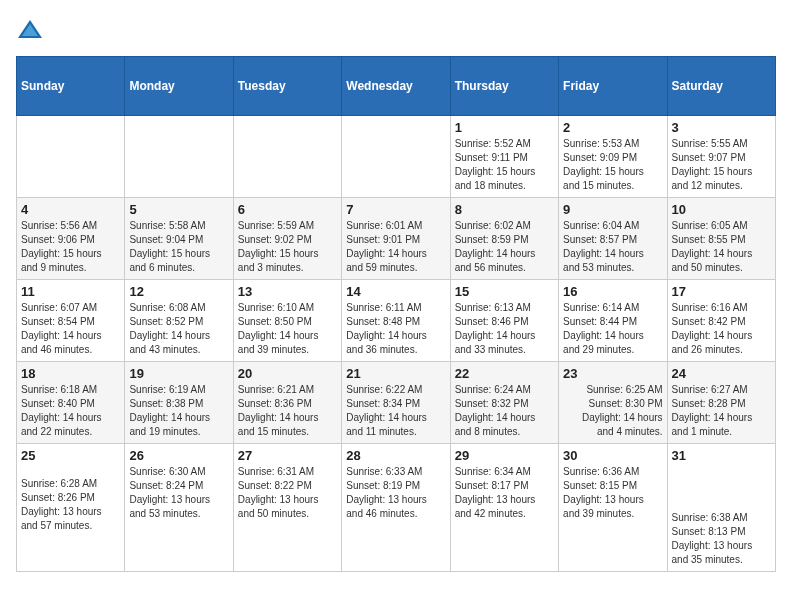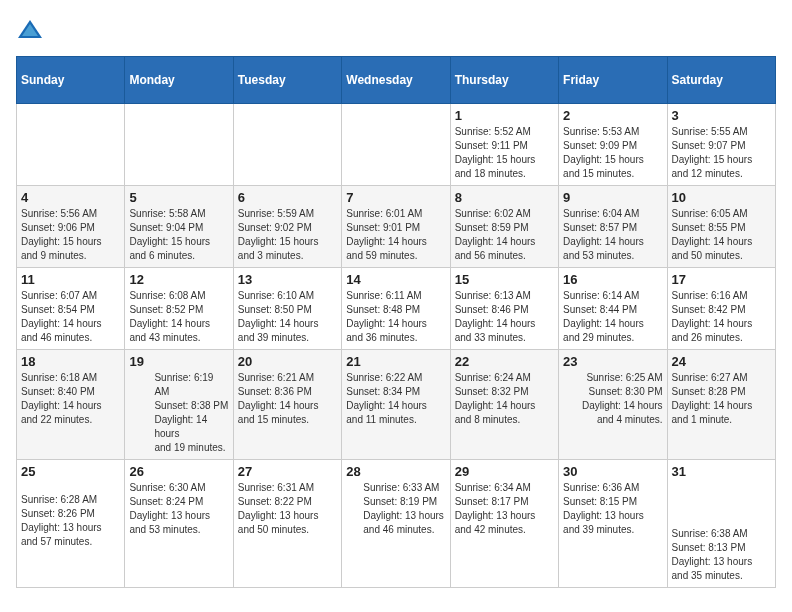--- a/index.html
+++ b/index.html
@@ -53,21 +53,21 @@
       color: #555;
     }
     .calendar {
       width: 100%;
       border-collapse: collapse;
       font-size: 10.5px;
     }
     .calendar th {
       background: #2a6db5;
       color: #fff;
-      padding: 16px 4px;
+      padding: 22px 4px;
       text-align: left;
       font-size: 12px;
       font-weight: bold;
       border: 1px solid #1a5a9a;
     }
     .calendar td {
       border: 1px solid #ccc;
       vertical-align: top;
       padding: 4px;
       width: calc(100% / 7);
@@ -257,21 +257,21 @@
       <tr>
         <td>
           <div class="day-number">18</div>
           <div class="day-info" style="white-space: pre-line;">Sunrise: 6:18 AM
 Sunset: 8:40 PM
 Daylight: 14 hours
 and 22 minutes.</div>
         </td>
         <td>
           <div class="day-number">19</div>
-          <div class="day-info" style="white-space: pre-line; margin-left: 25px;">Sunrise: 6:19 AM
+          <div class="day-info" style="white-space: pre-line;">Sunrise: 6:19 AM
 Sunset: 8:38 PM
 Daylight: 14 hours
 and 19 minutes.</div>
         </td>
         <td>
           <div class="day-number">20</div>
           <div class="day-info" style="white-space: pre-line;">Sunrise: 6:21 AM
 Sunset: 8:36 PM
 Daylight: 14 hours
 and 15 minutes.</div>
@@ -322,21 +322,21 @@
         </td>
         <td>
           <div class="day-number">27</div>
           <div class="day-info" style="white-space: pre-line;">Sunrise: 6:31 AM
 Sunset: 8:22 PM
 Daylight: 13 hours
 and 50 minutes.</div>
         </td>
         <td>
           <div class="day-number">28</div>
-          <div class="day-info" style="white-space: pre-line; margin-left: 17px;">Sunrise: 6:33 AM
+          <div class="day-info" style="white-space: pre-line;">Sunrise: 6:33 AM
 Sunset: 8:19 PM
 Daylight: 13 hours
 and 46 minutes.</div>
         </td>
         <td>
           <div class="day-number">29</div>
           <div class="day-info" style="white-space: pre-line;">Sunrise: 6:34 AM
 Sunset: 8:17 PM
 Daylight: 13 hours
 and 42 minutes.</div>

